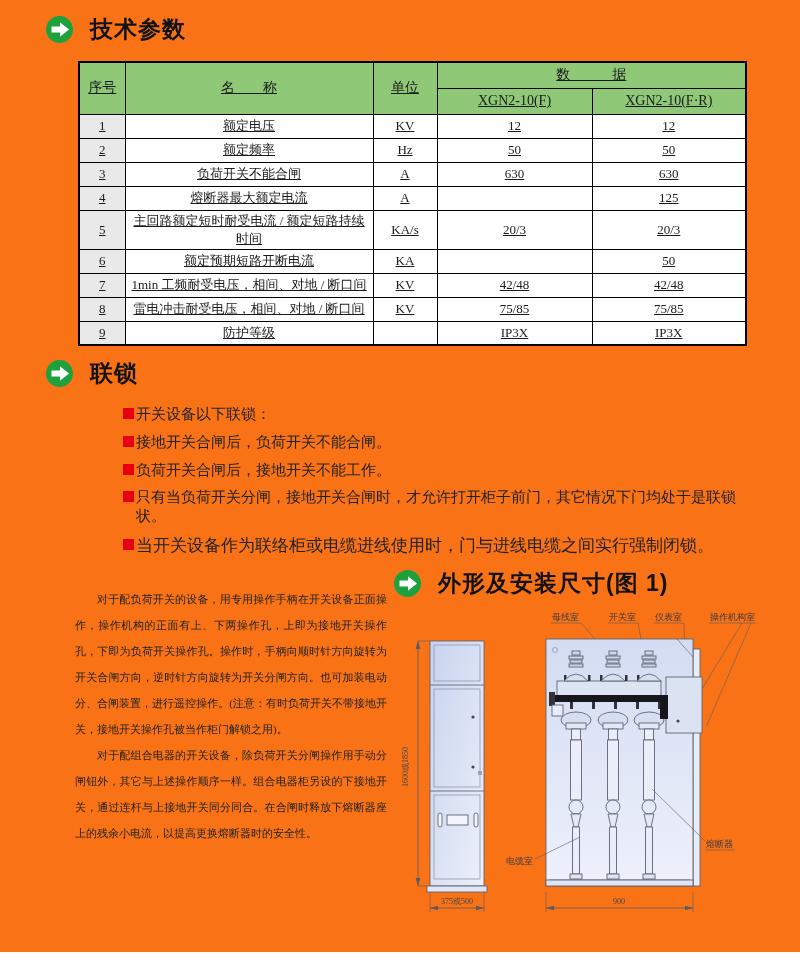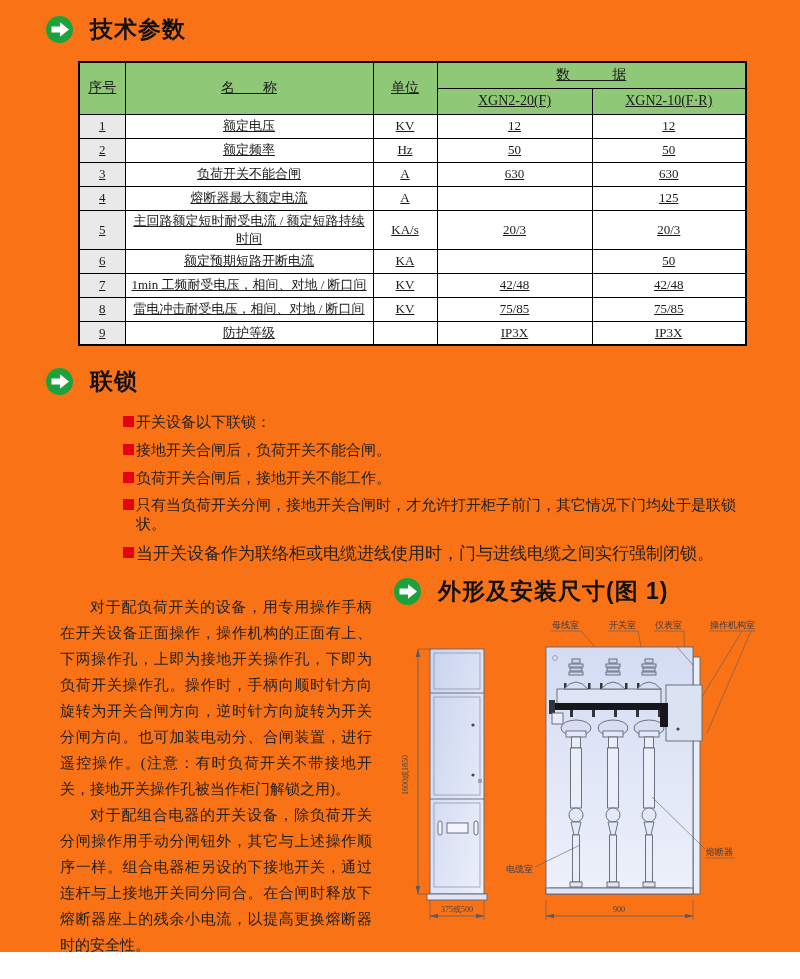--- a/index.html
+++ b/index.html
@@ -9,21 +9,21 @@
     font-family:"Liberation Serif","DejaVu Serif",serif; color:#1a1a1a; overflow:hidden;
   }
   
   .sec-header { display:flex; align-items:center; gap:17px; }
   .sec-icon { width:27px; height:27px; flex:none; }
   .sec-title {
     font-family:"Liberation Sans","DejaVu Sans",sans-serif;
     font-weight:bold; font-size:23px; color:#121212; letter-spacing:1px;
   }
   .hdr1 { margin:14px 0 0 46px; }
-  .hdr2 { margin:20px 0 0 46px; }
+  .hdr2 { margin:12px 0 0 46px; }
   
   .tbl-wrap { margin:16px 0 0 78px; }
   table { border-collapse:collapse; width:667px; table-layout:fixed; }
   th, td {
     border:1px solid #000; text-align:center; vertical-align:middle;
     font-size:13px; height:24px; padding:1px 3px; background:#fff;text-decoration:underline;
   }
   table { border:2px solid #000; }
   thead th { background:#8fc977; font-weight:normal; font-size:14px; height:26px; }
   col.c-no { width:46px; } col.c-name { width:248px; } col.c-unit { width:64px; }
@@ -33,21 +33,21 @@
   .bullets { margin:16px 0 0 76px; width:670px; }
   .bullet { display:flex; align-items:flex-start; margin-bottom:9px; font-size:15px; color:#222; line-height:1.25;margin-left:47px; }
   .bullet .sq { width:11px; height:11px; background:#e60012; margin:3px 2px 0 0; flex:none; }
   .bullet.lg { font-size:17px; }
   .bullet.lg .sq { margin-top:4px; }
   
   .cols { display:flex; margin-top:12px; }
   .col-left { margin-left:46px; width:342px; flex:none; }
   .col-right { margin-left:6px; width:406px; flex:none; }
   .para {
-    margin:18px 0 0 14px; width:312px; font-size:15px; line-height:26px;
+    margin:18px 0 0 29px; width:312px; font-size:11px; line-height:26px;
     text-align:justify; text-indent:2em; color:#222;
   }
   .para + .para { margin-top:0; }
   
   .drawing { margin-top:10px; }
   .drawing text { font-family:"Liberation Serif","DejaVu Serif",serif; fill:#3a3a46; }
   .drawing .dim { font-size:8px; fill:#44444e; }
   .drawing .lbl { font-size:9px; }
   .drawing line, .drawing polyline { stroke:#5a5a66; stroke-width:0.8; fill:none; }
   .drawing .thin { stroke-width:0.6; }
@@ -76,21 +76,21 @@
           <col class="c-fr">
         </colgroup>
       <thead>
         <tr>
           <th rowspan="2">序号</th>
           <th rowspan="2">名　　称</th>
           <th rowspan="2">单位</th>
           <th colspan="2">数　　　据</th>
         </tr>
         <tr>
-          <th>XGN2-20(F)</th>
+          <th>XGN2-10(F)</th>
           <th>XGN2-10(F·R)</th>
         </tr>
       </thead>
       <tbody>
         <tr>
           <td class="no-cell">1</td>
           <td>额定电压</td>
           <td>KV</td>
           <td>12</td>
           <td>12</td>

